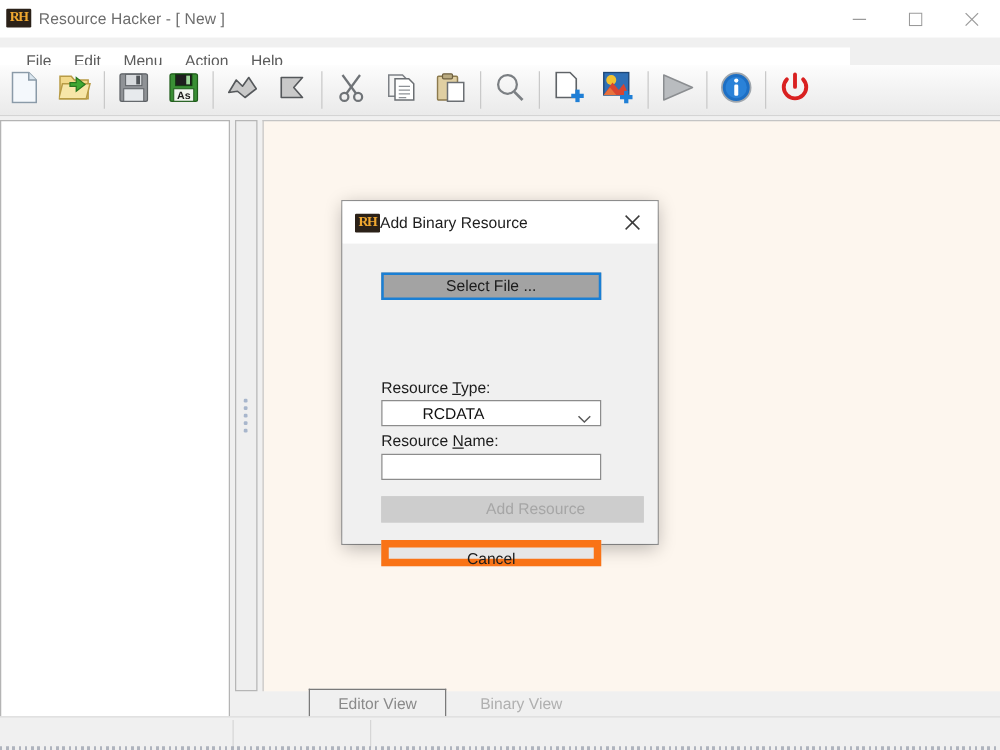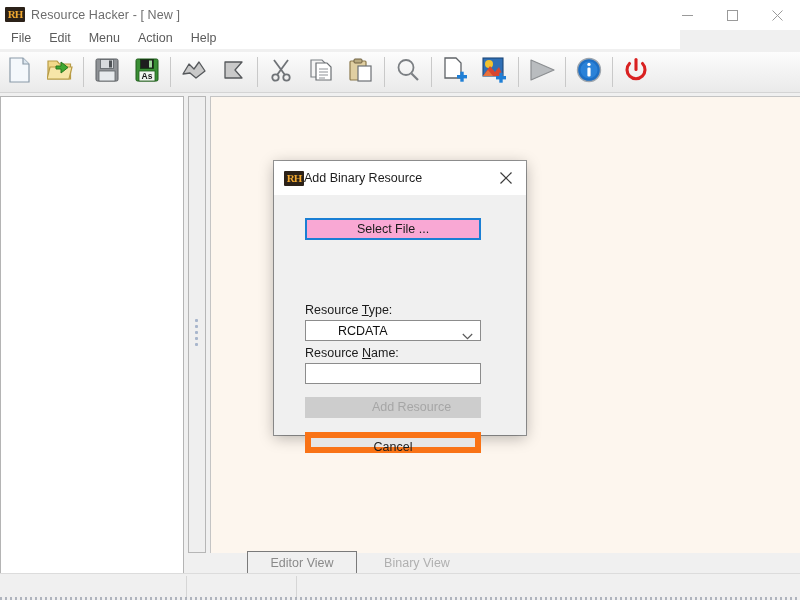--- a/index.html
+++ b/index.html
@@ -68,26 +68,26 @@
     display: flex;
     align-items: center;
     justify-content: center;
     color: #9a9a9a;
   }
   .win-btn svg { display: block; }
 
   
   .menubar {
     position: absolute;
-    left: 0; top: 27px;
+    left: 0; top: 38px;
     width: 680px; height: 22px;
     background: #ffffff;
     display: flex;
     align-items: center;
-    padding-left: 2px;
+    padding-left: 12px;
     box-sizing: border-box;
   }
   .menu-item {
     font-size: 12.5px;
     color: #5b5b5b;
     padding: 2px 9px 3px 9px;
     white-space: nowrap;
   }
 
   
@@ -259,21 +259,21 @@
     position: absolute;
     left: 0; top: 34px;
     width: 100%; height: 240px;
     background: #f0f0f0;
     box-sizing: border-box;
   }
   .btn-select-file {
     position: absolute;
     left: 31px; top: 23px;
     width: 176px; height: 22px;
-    background: #f9a8d4;
+    background: #a3a3a3;
     border: 2px solid #1a7fd4;
     font-size: 12.5px;
     color: #1c1c1c;
     text-align: center;
     line-height: 18px;
     box-sizing: border-box;
     font-family: "Liberation Sans", sans-serif;
   }
   .lbl {
     position: absolute;
@@ -320,21 +320,21 @@
     background: transparent;
     font-family: "Liberation Sans", sans-serif;
     font-size: 12.5px;
     color: #111;
     padding: 0 4px;
     box-sizing: border-box;
   }
   .btn-add {
     position: absolute;
     left: 31px; top: 202px;
-    width: 176px; height: 21px;
+    width: 210px; height: 21px;
     background: #cdcdcd;
     border: 1px solid #cdcdcd;
     font-size: 12.5px;
     color: #a6a6a6;
     text-align: center;
     line-height: 19px;
     box-sizing: border-box;
     padding-left: 37px;
   }
   .btn-cancel {

